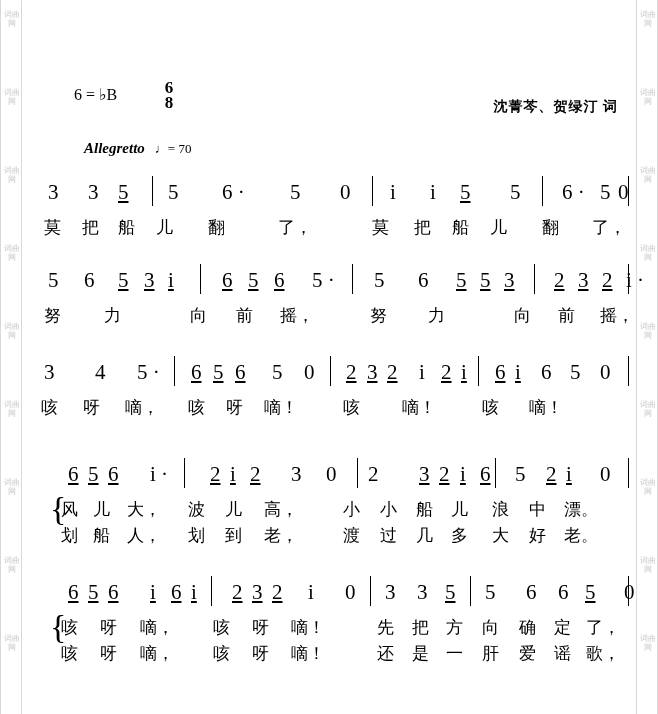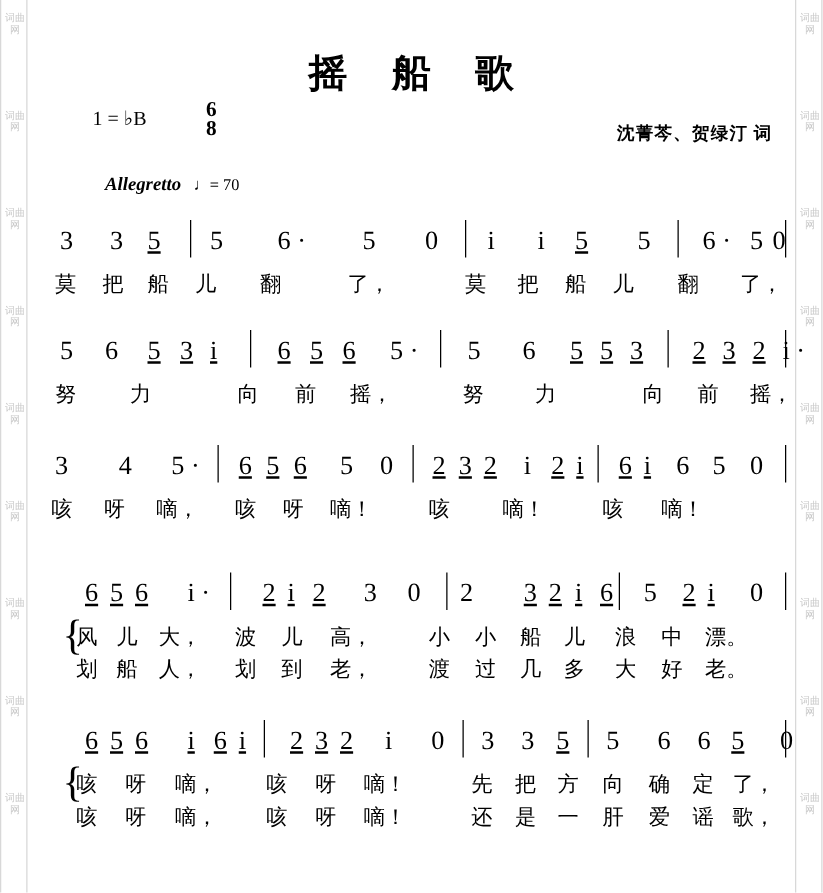--- a/index.html
+++ b/index.html
@@ -177,24 +177,23 @@
     <div class="wm-item" style="top: 244px;">词曲网</div>
     <div class="wm-item" style="top: 322px;">词曲网</div>
     <div class="wm-item" style="top: 400px;">词曲网</div>
     <div class="wm-item" style="top: 478px;">词曲网</div>
     <div class="wm-item" style="top: 556px;">词曲网</div>
     <div class="wm-item" style="top: 634px;">词曲网</div>
   </div>
 
 <div class="sheet">
 
-  <div class="title">摇 船 歌</div>
 
   <div class="keysig">
-    <span>1 = ♭B</span>
+    <span>6 = ♭B</span>
   </div>
 
   <div class="meter">
     <span class="top">6</span>
     <span class="bot">8</span>
   </div>
 
   <div class="credit">沈菁芩、贺绿汀 词</div>
 
   <div class="tempo">

